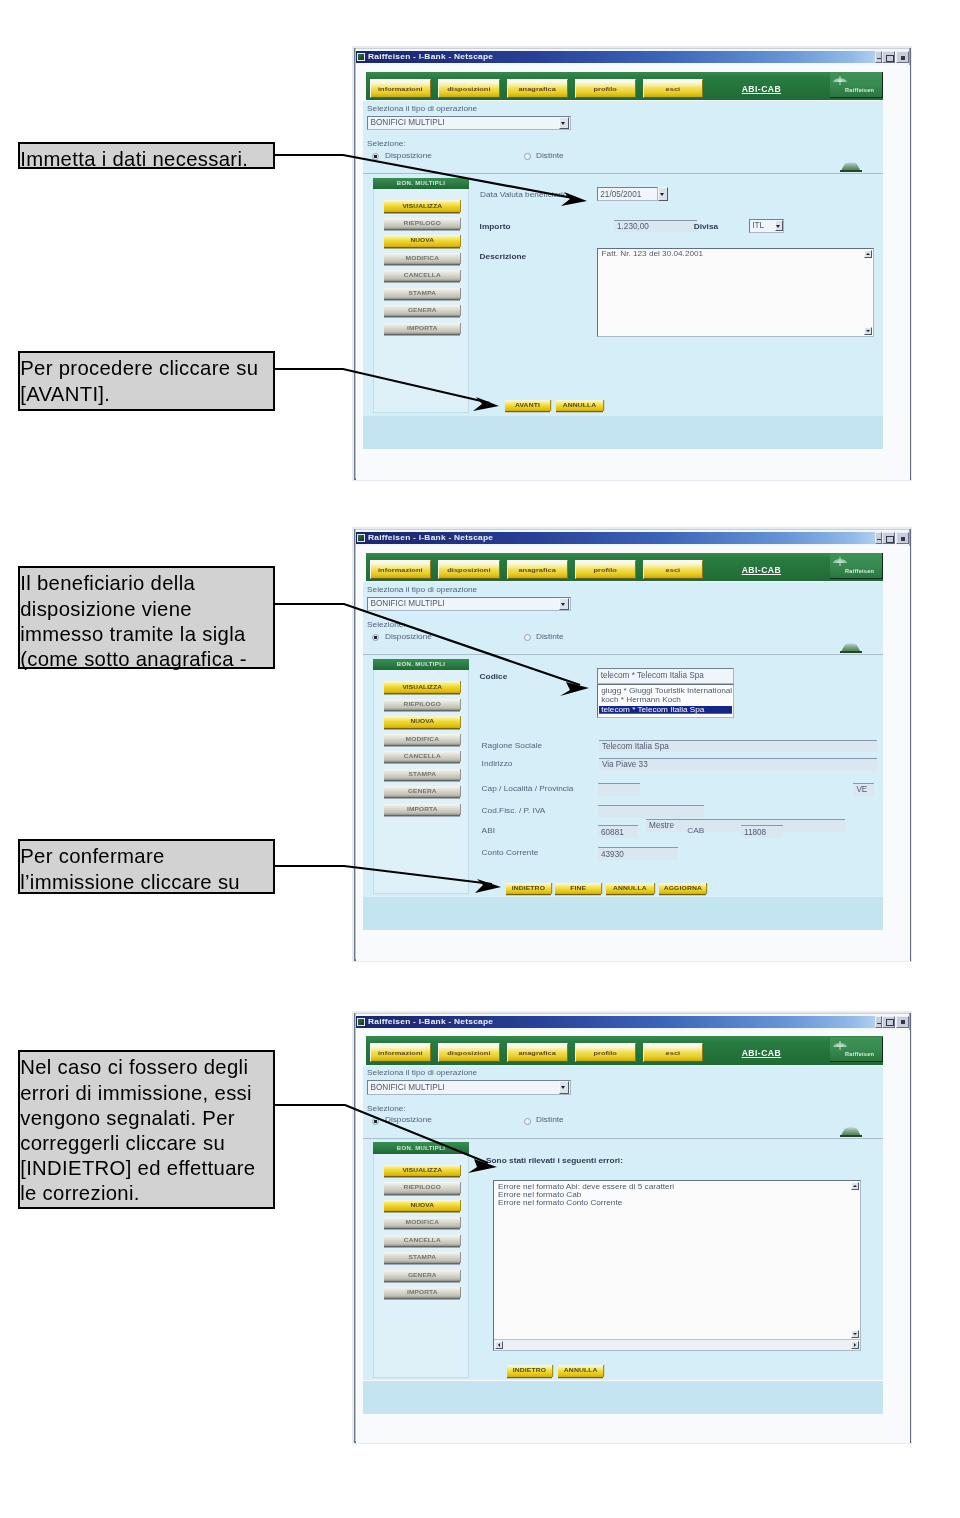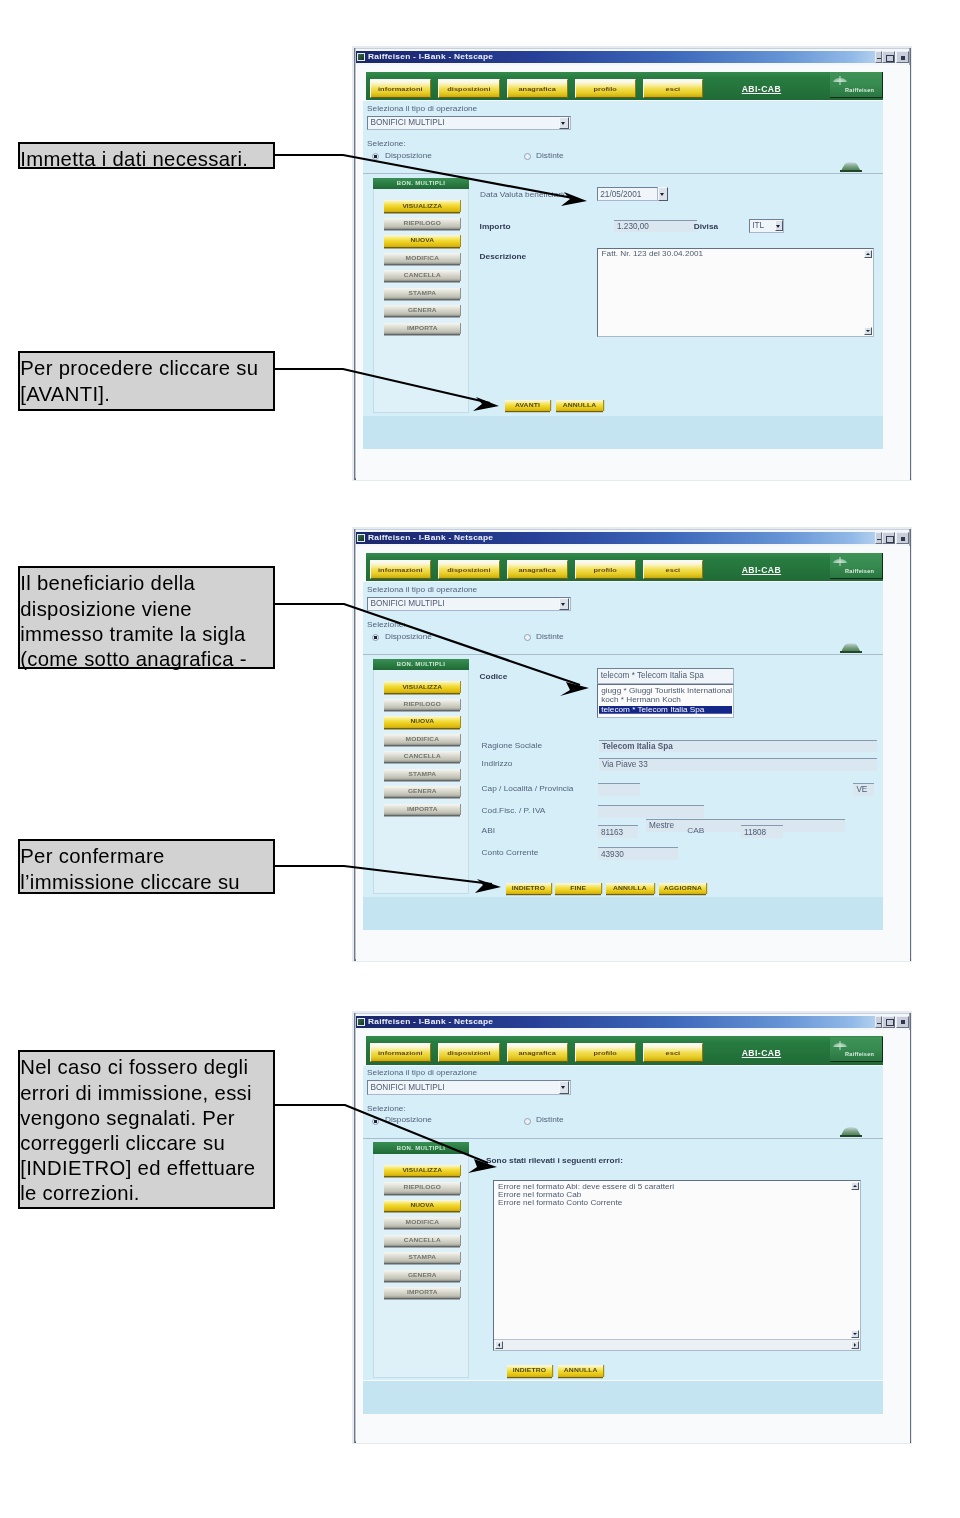--- a/index.html
+++ b/index.html
@@ -356,21 +356,21 @@
       <div class="lblb" style="left:116.6px;top:90.3px;">Codice</div>
       <div class="inp" style="left:234.2px;top:86.2px;width:137.2px;height:15.2px;">
             <span>telecom * Telecom Italia Spa</span>
           </div>
       <div class="lstbox" style="left:234.2px;top:101.4px;width:137.2px;height:34px;">
         <div class="opt" style="top:2px;">giugg * Giuggi Touristik International</div>
         <div class="opt" style="top:11.5px;">koch * Hermann Koch</div>
         <div class="opt sel" style="top:21px;height:9px;">telecom * Telecom Italia Spa</div>
       </div>
       <div class="lbl" style="left:118.6px;top:158.6px;">Ragione Sociale</div>
-      <div class="inpline" style="left:235.9px;top:157.7px;width:277.7px;height:12.4px;font-weight:bold;">
+      <div class="inpline" style="left:235.9px;top:157.7px;width:277.7px;height:12.4px;">
             <span>Telecom Italia Spa</span>
           </div>
       <div class="lbl" style="left:118.6px;top:176.9px;">Indirizzo</div>
       <div class="inpline" style="left:235.9px;top:176px;width:277.7px;height:12.4px;">
             <span>Via Piave 33</span>
           </div>
       <div class="lbl" style="left:118.6px;top:201.6px;">Cap / Località / Provincia</div>
       <div class="inpline" style="left:235px;top:200.7px;width:42.4px;height:13.1px;">
             <span></span>
           </div>
@@ -379,21 +379,21 @@
           </div>
       <div class="inpline" style="left:490.4px;top:200.7px;width:21px;height:13.1px;">
             <span>VE</span>
           </div>
       <div class="lbl" style="left:118.6px;top:223.5px;">Cod.Fisc. / P. IVA</div>
       <div class="inpline" style="left:235px;top:222.6px;width:105.9px;height:13.1px;">
             <span></span>
           </div>
       <div class="lbl" style="left:118.6px;top:244px;">ABI</div>
       <div class="inpline" style="left:235px;top:243.1px;width:40.2px;height:13.1px;">
-            <span>81163</span>
+            <span>60881</span>
           </div>
       <div class="lbl" style="left:324.2px;top:244px;">CAB</div>
       <div class="inpline" style="left:378px;top:243.1px;width:41.6px;height:13.1px;">
             <span>11808</span>
           </div>
       <div class="lbl" style="left:118.6px;top:265.9px;">Conto Corrente</div>
       <div class="inpline" style="left:235px;top:265px;width:79.6px;height:13.1px;">
             <span>43930</span>
           </div>
       <div class="fbtn" style="left:142.6px;top:301.3px;width:45.5px;height:10.7px;">

